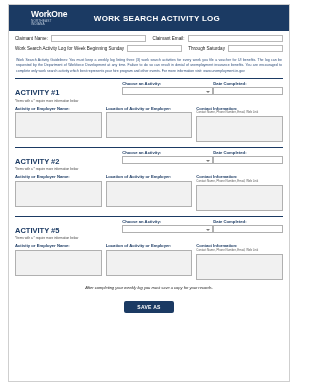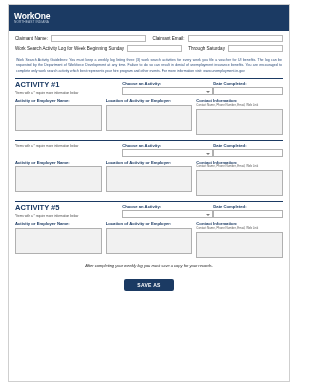--- a/index.html
+++ b/index.html
@@ -26,21 +26,21 @@
   
   .header {
     position: relative;
     height: 26px;
     background: #1b3a63;
     display: flex;
     align-items: center;
   }
   .logo {
     width: 56px;
-    padding-left: 5px;
+    padding-left: 22px;
     color: #ffffff;
     line-height: 1;
   }
   .logo .logo-main {
     font-size: 8.5px;
     font-weight: bold;
     letter-spacing: -0.2px;
     display: block;
   }
   .logo .logo-sub {
@@ -96,21 +96,21 @@
   
   .activity {
     margin: 0 6px 5px 6px;
     border-top: 1px solid #1b3a63;
     padding-top: 2px;
   }
   .act-toprow {
     display: flex;
     align-items: flex-start;
   }
-  .act-left { width: 40%; }
+  .act-left { width: 40%; margin-top: 8px; }
   .act-mid { width: 34%; }
   .act-right { width: 26%; text-align: left; }
   .act-title {
     font-size: 7.5px;
     font-weight: bold;
     color: #1b3a63;
     line-height: 1.1;
   }
   .act-note {
     font-size: 3.1px;
@@ -200,20 +200,21 @@
 <body>
 
 <div class="page">
   <div class="sheet">
 
     <div class="header">
       <div class="logo">
         <span class="logo-main">WorkOne</span>
         <span class="logo-sub">NORTHEAST INDIANA</span>
       </div>
+      <div class="header-title">WORK SEARCH ACTIVITY LOG</div>
     </div>
 
     <div class="topfields">
       <div class="frow">
         <span class="flabel">Claimant Name:</span>
         <div class="fline"></div>
         <span class="flabel">Claimant Email:</span>
         <div class="fline last"></div>
       </div>
       <div class="frow">
@@ -262,20 +263,21 @@
           <span class="bcol-head">Contact Information:</span>
           <span class="bcol-sub">Contact Name, Phone Number, Email, Web Link</span>
           <div class="bigbox"></div>
         </div>
       </div>
     </div>
 
     <div class="activity">
       <div class="act-toprow">
         <div class="act-left">
+          <div class="act-title">ACTIVITY #2</div>
           <div class="act-note">*Items with a * require more information below</div>
         </div>
         <div class="act-mid">
           <span class="col-label">Choose an Activity:</span>
           <div class="sel-box">
             <span class="caret"></span>
           </div>
         </div>
         <div class="act-right">
           <span class="col-label">Date Completed:</span>

